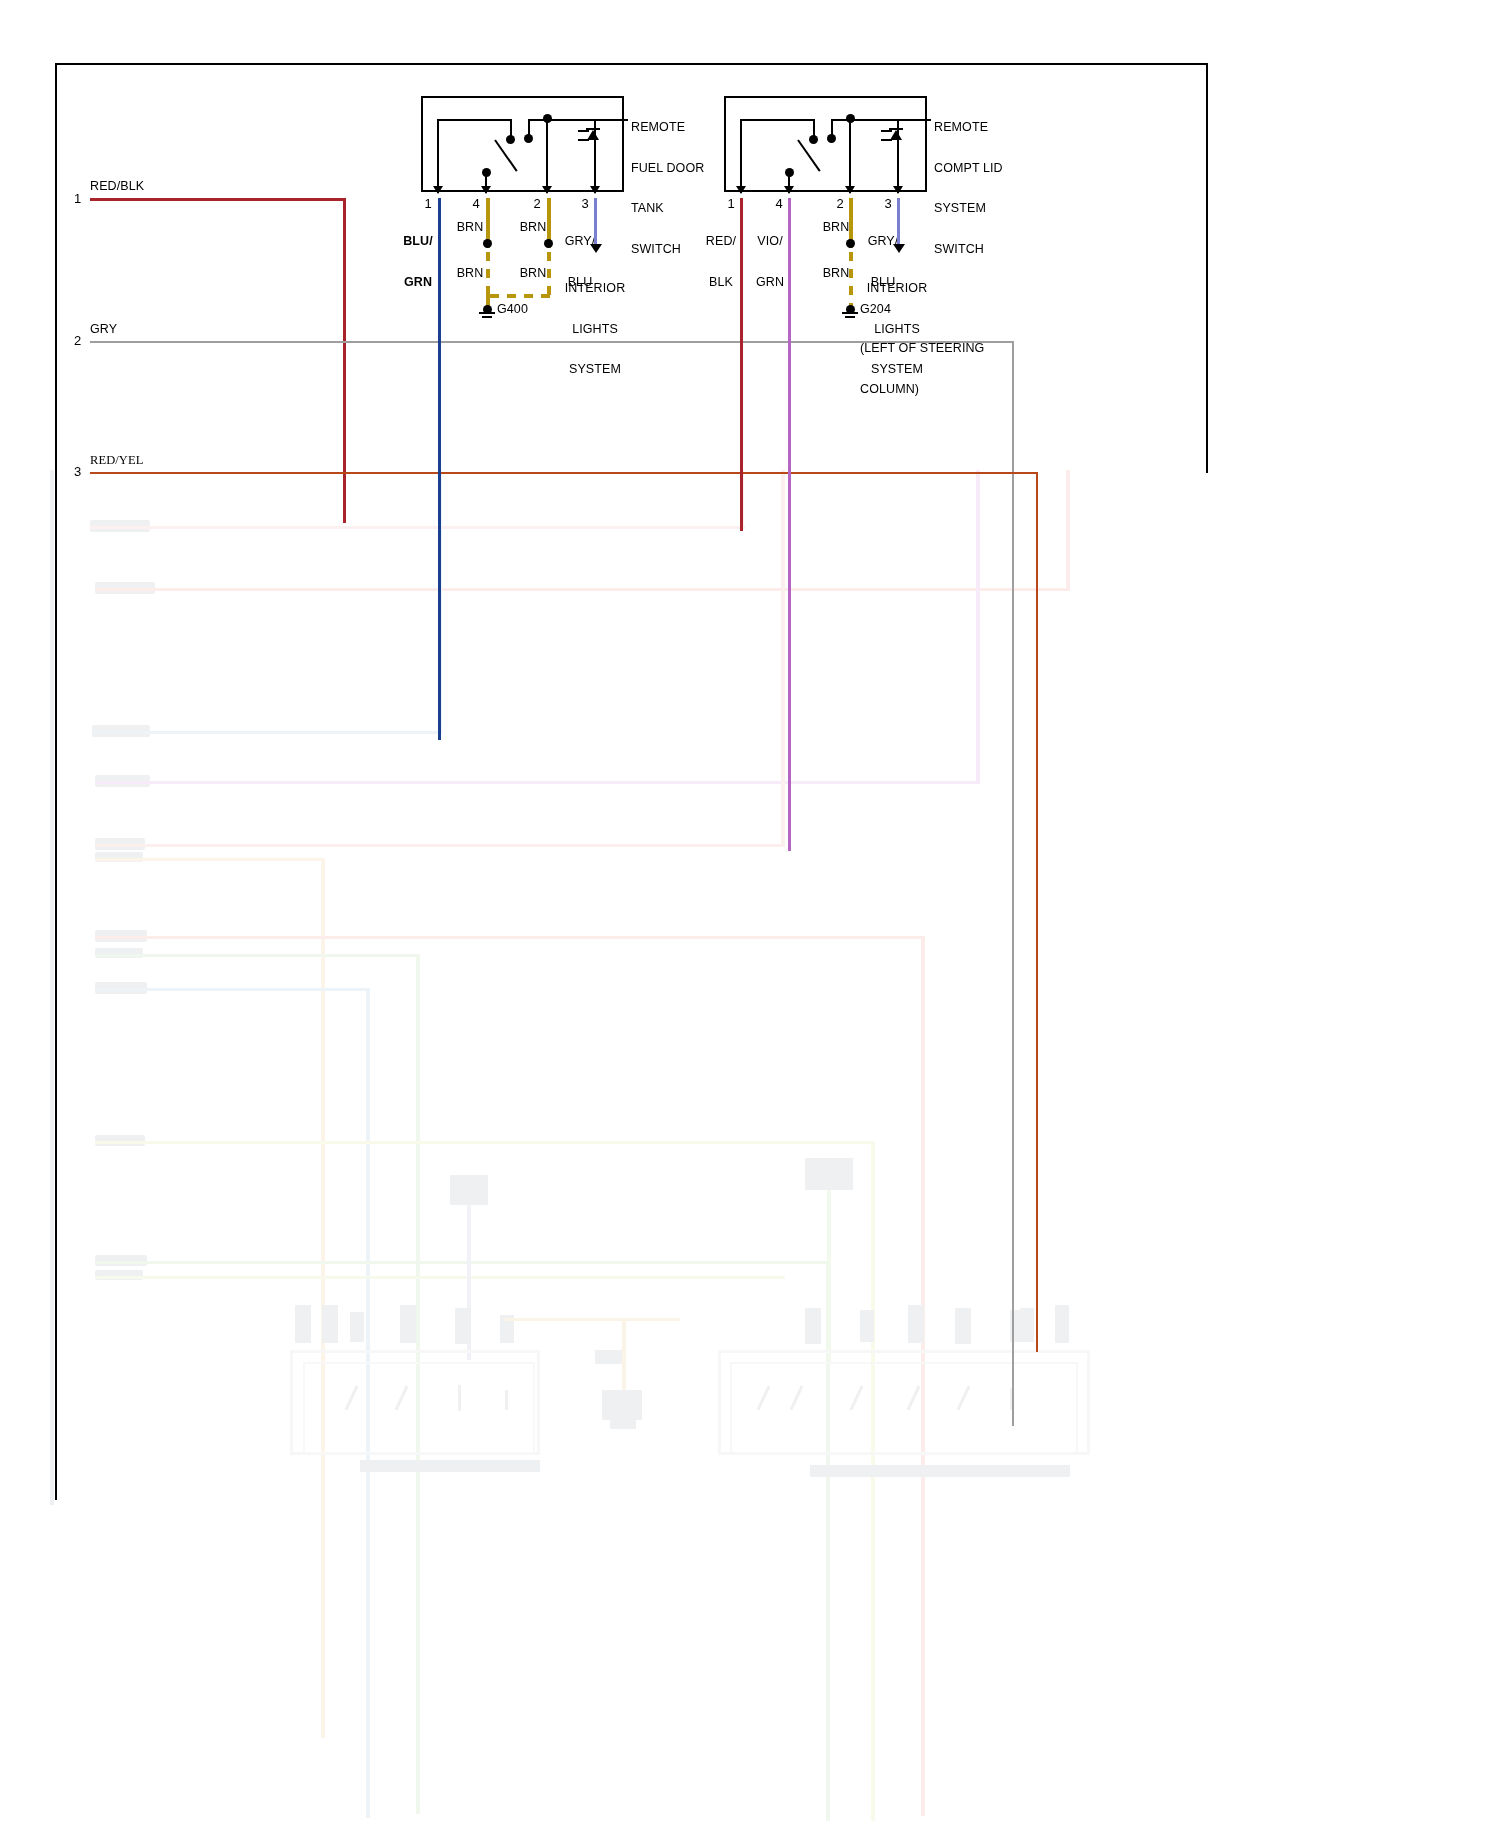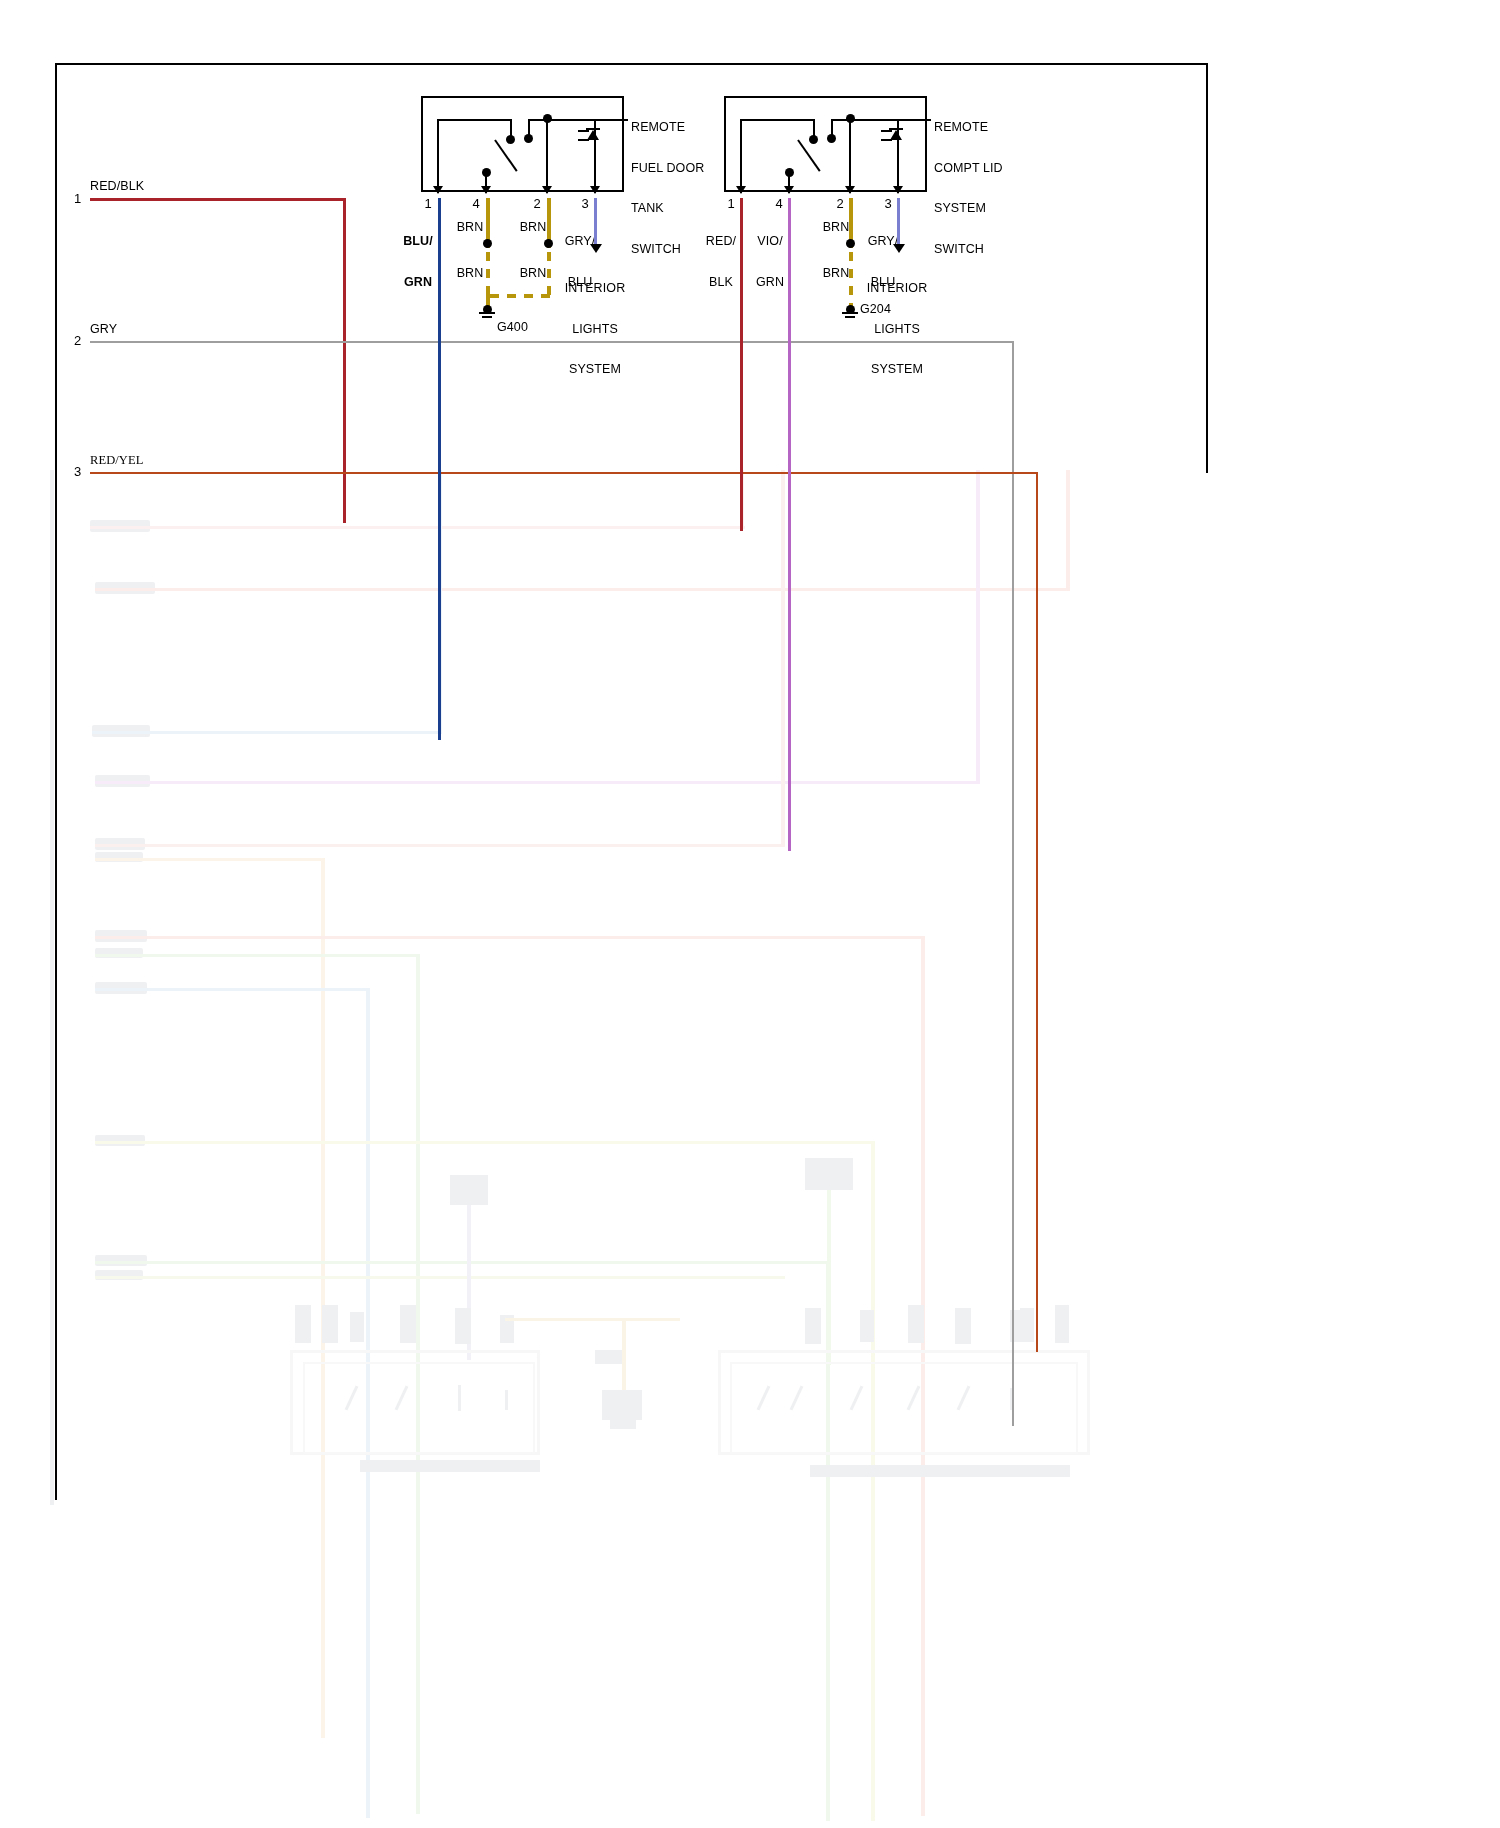--- a/index.html
+++ b/index.html
@@ -313,21 +313,21 @@
   <div class="lbl ctr" style="left:556px; top:255px; width:78px;">
     <div>INTERIOR</div>
     <div>LIGHTS</div>
     <div>SYSTEM</div>
   </div>
 
   <div class="dash-v" style="left:486px; top:294px; height:14px;"></div>
   <div class="node" style="left:483px; top:305px;"></div>
   <div class="gnd-b1" style="left:479px; top:312px;"></div>
   <div class="gnd-b2" style="left:482px; top:316px;"></div>
-  <div class="lbl" style="left:497px; top:321px;">G400</div>
+  <div class="lbl" style="left:497px; top:303px;">G400</div>
 
   <div class="swbox" style="left:724px; top:96px; width:203px; height:96px;"></div>
 
   <div class="boxline bl-h" style="left:740px; top:119px; width:75px;"></div>
   <div class="boxline bl-v" style="left:740px; top:119px; height:74px;"></div>
   <div class="boxline bl-v" style="left:813px; top:119px; height:20px;"></div>
   <div class="node" style="left:809px; top:135px;"></div>
 
   <div class="boxline bl-h" style="left:831px; top:119px; width:100px;"></div>
   <div class="boxline bl-v" style="left:831px; top:119px; height:20px;"></div>
@@ -389,14 +389,18 @@
   <div class="lbl ctr" style="left:858px; top:255px; width:78px;">
     <div>INTERIOR</div>
     <div>LIGHTS</div>
     <div>SYSTEM</div>
   </div>
 
   <div class="node" style="left:846px; top:305px;"></div>
   <div class="gnd-b1" style="left:842px; top:312px;"></div>
   <div class="gnd-b2" style="left:845px; top:316px;"></div>
   <div class="lbl" style="left:860px; top:303px;">G204</div>
+  <div class="lbl" style="left:860px; top:315px;">
+    <div>(LEFT OF STEERING</div>
+    <div>COLUMN)</div>
+  </div>
 
 </div>
 
 </body></html>

